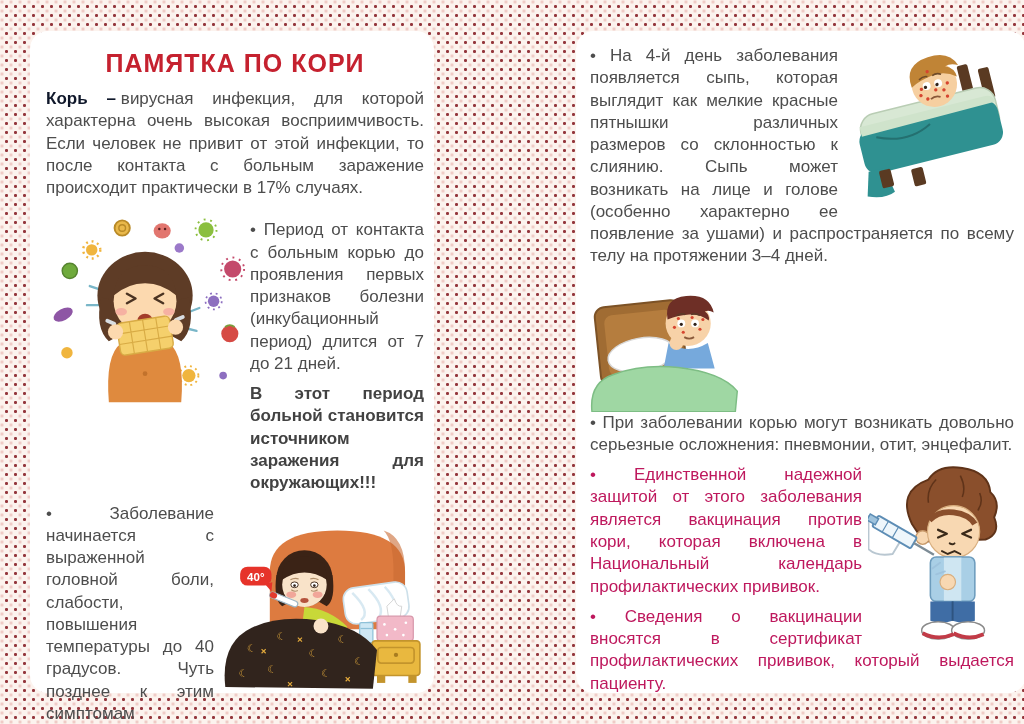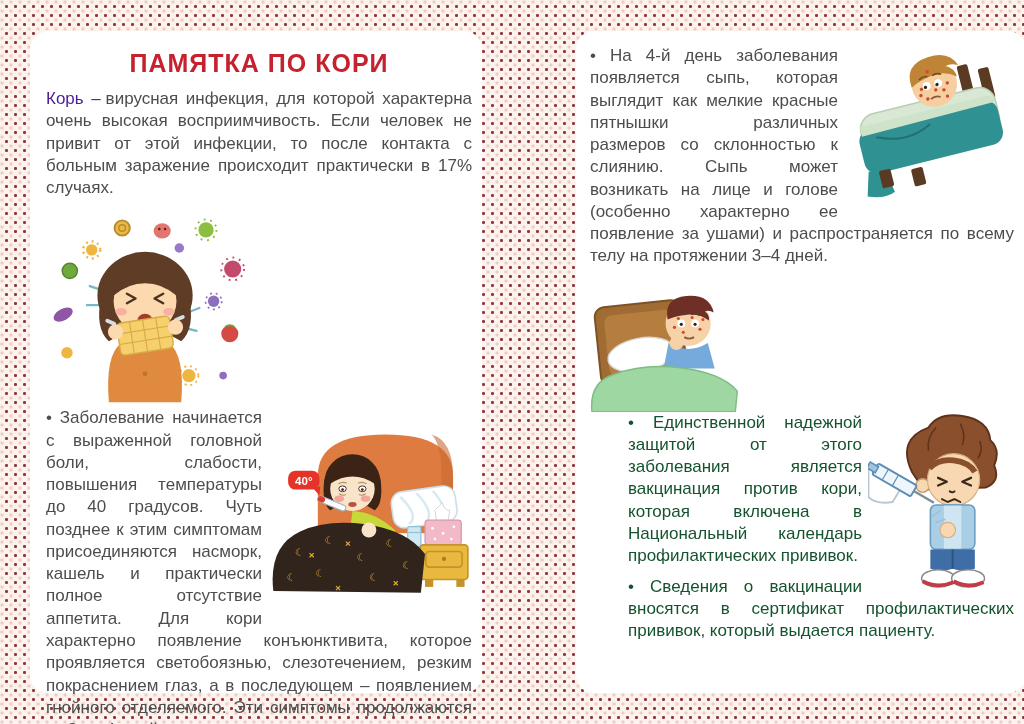--- a/index.html
+++ b/index.html
@@ -10,33 +10,33 @@
     background-image:
       radial-gradient(circle, #94363c 1.3px, transparent 1.7px),
       radial-gradient(circle, rgba(226,166,160,.55) 1.3px, transparent 1.8px);
     background-size:9px 9px, 9px 9px;
     background-position:2px 2px, 6.5px 6.5px;
   }
   .page{
     position:absolute;top:31px;height:662px;background:#ffffff;
     border-radius:18px;box-sizing:border-box;
   }
-  .page.left{left:30px;width:452px;padding:10px 10px 8px 16px;}
+  .page.left{left:30px;width:404px;padding:10px 10px 8px 16px;}
   .page.right{left:576px;width:450px;padding:14px 12px 10px 14px;}
   h1.title{
     margin:8px 0 10px;text-align:center;
     font-size:25px;font-weight:bold;letter-spacing:1px;color:#c5212f;
   }
   p{
     margin:0 0 8px;text-align:justify;
     font-size:17px;line-height:1.31;color:#4d4d4d;
   }
-  .lead-red{color:#4c1d95;font-weight:normal;margin-right:5px;}
+  .lead-red{color:#0f172a;font-weight:bold;margin-right:5px;}
   .bold-warn{font-weight:bold;color:#424242;}
-  p.red, .red p{color:#14532d;margin-left:38px;}
+  p.red, .red p{color:#be185d;}
   .row{display:flex;align-items:flex-start;}
   .fig{flex:none;}
   .fig svg{display:block;}
   .sneeze-fig{width:200px;margin:2px 4px 0 0;}
   .bed-fig{float:right;width:202px;height:200px;margin:2px 0 2px 8px;}
   .boybed-fig{float:right;width:168px;height:166px;margin:0 0 4px 8px;}
   .sitboy-fig{width:162px;margin:0 8px 0 0;}
   .syringe-fig{float:right;width:146px;height:176px;margin:2px 0 2px 6px;}
   .incub{padding-top:12px;}
   .pigm{padding-top:2px;}
@@ -97,20 +97,24 @@
           <path d="M66 198 q-4-50 13-62 q12-9 25-9 q13 0 25 9 q17 12 13 62 z" fill="#df8a3e"></path>
           <circle cx="104" cy="168" r="2.5" fill="#c2722c"></circle>
           <g transform="rotate(-9 104 128)">
             <rect x="76" y="111" width="56" height="34" rx="5" fill="#f5d06c" stroke="#d8ab45" stroke-width="1.5"></rect>
             <path d="M90 111 v34 M104 111 v34 M118 111 v34 M76 122 h56 M76 133 h56" stroke="#d8ab45" stroke-width="1.2" fill="none"></path>
           </g>
           <circle cx="73" cy="124" r="8" fill="#fcd9af"></circle>
           <circle cx="136" cy="119" r="8" fill="#fcd9af"></circle>
         </g>
       </svg>
+    </div>
+    <div>
+      <p class="incub">• Период от контакта с больным корью до проявления первых признаков болезни (инкубационный период) длится от 7 до 21 дней.</p>
+      <p class="bold-warn">В этот период больной становится источником заражения для окружающих!!!</p>
     </div>
   </div>
 
   <div class="bed-fig">
     <svg width="202" height="200" viewBox="0 0 245 205" xmlns="http://www.w3.org/2000/svg">
       <path d="M58 132 v-70 q0-50 82-50 q82 0 82 50 v70 z" fill="#dd7b40"></path>
       <path d="M196 12 q26 8 26 50 v70 h-14 v-70 q0-38-12-50z" fill="#c96a33" opacity=".6"></path>
       <g transform="rotate(-8 187 100)">
         <rect x="148" y="78" width="78" height="44" rx="14" fill="#ffffff" stroke="#cde0ea" stroke-width="2"></rect>
         <path d="M160 84 q20 26 6 34 M180 82 q18 24 8 36 M200 82 q14 20 8 34" stroke="#d8e9f2" stroke-width="3" fill="none"></path>
@@ -243,20 +247,21 @@
             <circle cx="115" cy="44" r="1.6"></circle>
             <circle cx="90" cy="43" r="1.6"></circle>
         </g>
         <path d="M80 68 q20 12 40 0 l7 26 h-52z" fill="#76a9dc"></path>
         <circle cx="88" cy="68" r="7" fill="#f7d2a8"></circle>
         <path d="M2 138 q-3-30 22-38 q30-11 66-7 q44 5 60 24 l-2 21z" fill="#9fd7a3" stroke="#7dbd84" stroke-width="1.5"></path>
       </svg>
     </div>
   </div>
 
+  <p>• При заболевании корью могут возникать довольно серьезные осложнения: пневмонии, отит, энцефалит.</p>
 
   <div class="syringe-fig">
     <svg width="146" height="176" viewBox="0 0 150 182" xmlns="http://www.w3.org/2000/svg">
       <path d="M45 60 q-16-34 17-46 q10-16 35-12 q27 4 29 25 q11 10 4 26 q7 17-9 23 l-64 2z" fill="#8a4f2c" stroke="#5f3319" stroke-width="2"></path>
       <path d="M70 14 q-10 10 -8 24 M95 10 q6 12 2 22 M115 28 q4 10 -2 18" stroke="#5f3319" stroke-width="1.6" fill="none"></path>
       <circle cx="56" cy="74" r="7" fill="#f8d8b2" stroke="#c89a6a" stroke-width="1.4"></circle>
       <circle cx="88" cy="68" r="27" fill="#f8d8b2" stroke="#d8ae7e" stroke-width="1.2"></circle>
       <path d="M63 56 q10-10 25-8 q16 2 22 12" stroke="#8a4f2c" stroke-width="6" fill="none"></path>
       <path d="M72 66 l9 4 l-9 4 M106 66 l-9 4 l9 4" fill="none" stroke="#3a2a1a" stroke-width="2.4" stroke-linecap="round" stroke-linejoin="round"></path>
       <path d="M84 80 q3 2 5 0 M76 88 l6 3 l7-3 l6 3" stroke="#3a2a1a" stroke-width="2" fill="none" stroke-linecap="round"></path>

